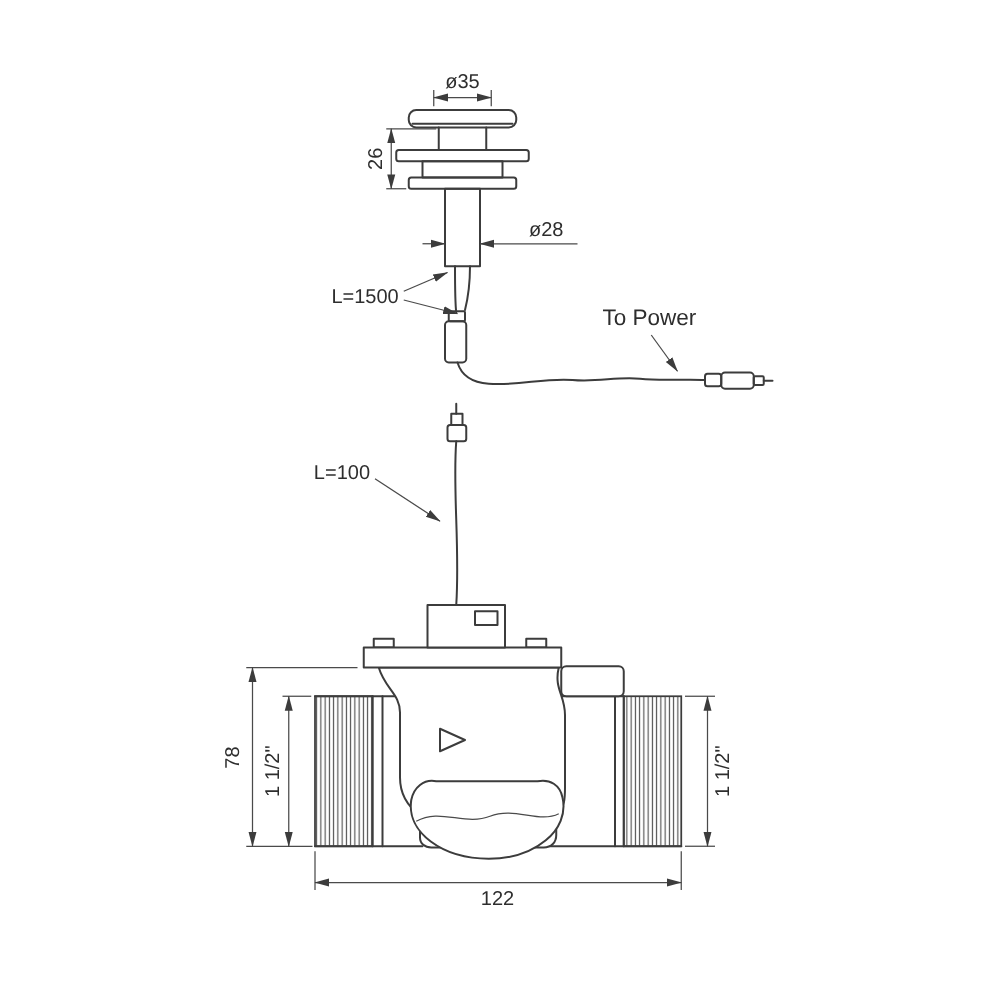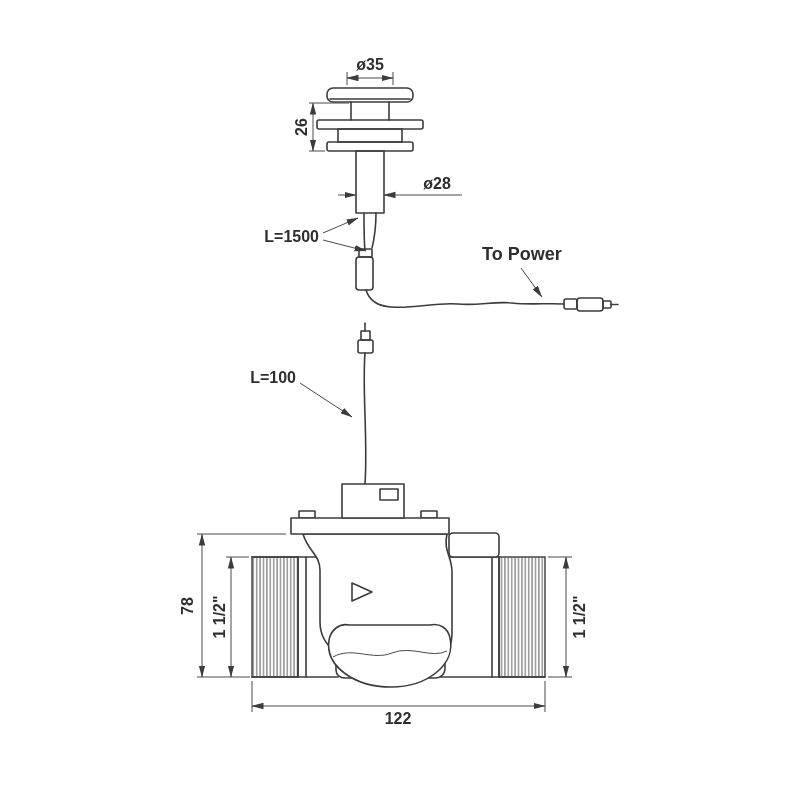--- a/index.html
+++ b/index.html
@@ -7,21 +7,20 @@
     padding: 0;
     background: #ffffff;
   }
   .stage {
     width: 800px;
     height: 800px;
     background: #ffffff;
     position: relative;
     overflow: hidden;
     font-family: "Liberation Sans", "DejaVu Sans", sans-serif;
-    font-weight: bold;
   }
   svg { display: block; }
   .dim-text {
     font-family: "Liberation Sans", "DejaVu Sans", sans-serif;
     font-size: 16px;
     fill: #2e2e2e;
   }
   .note-text {
     font-family: "Liberation Sans", "DejaVu Sans", sans-serif;
     font-size: 18px;

